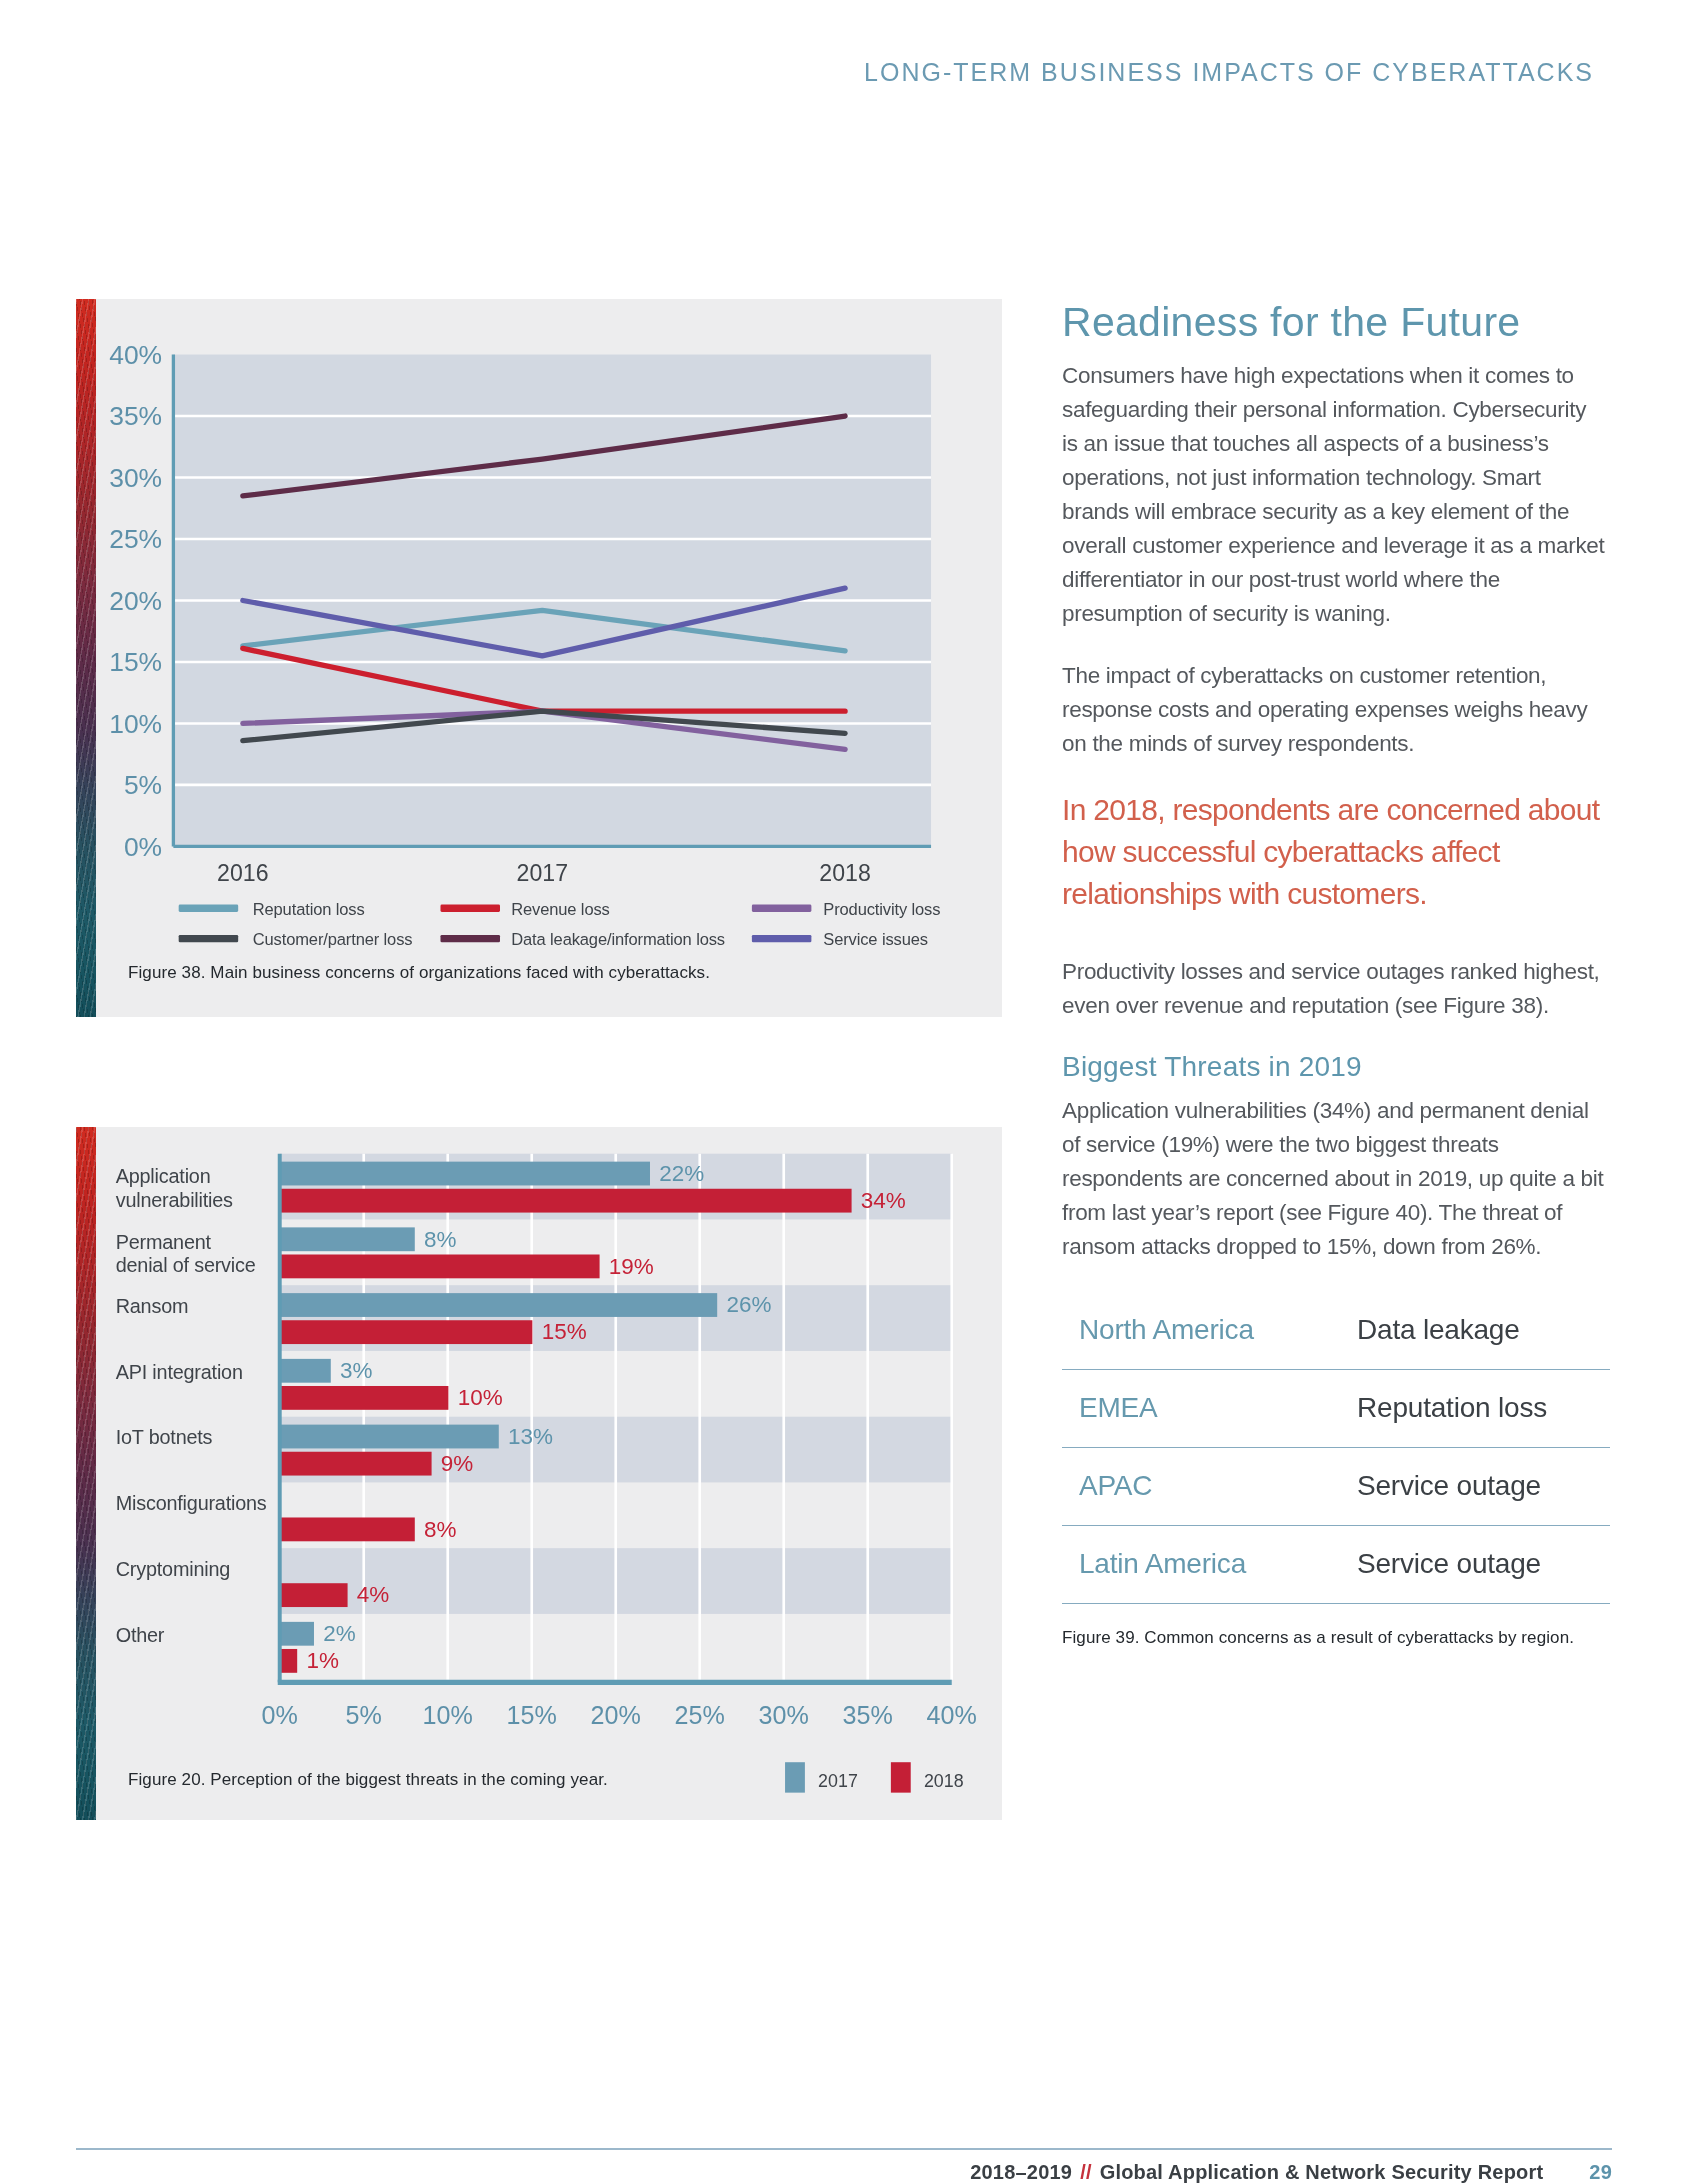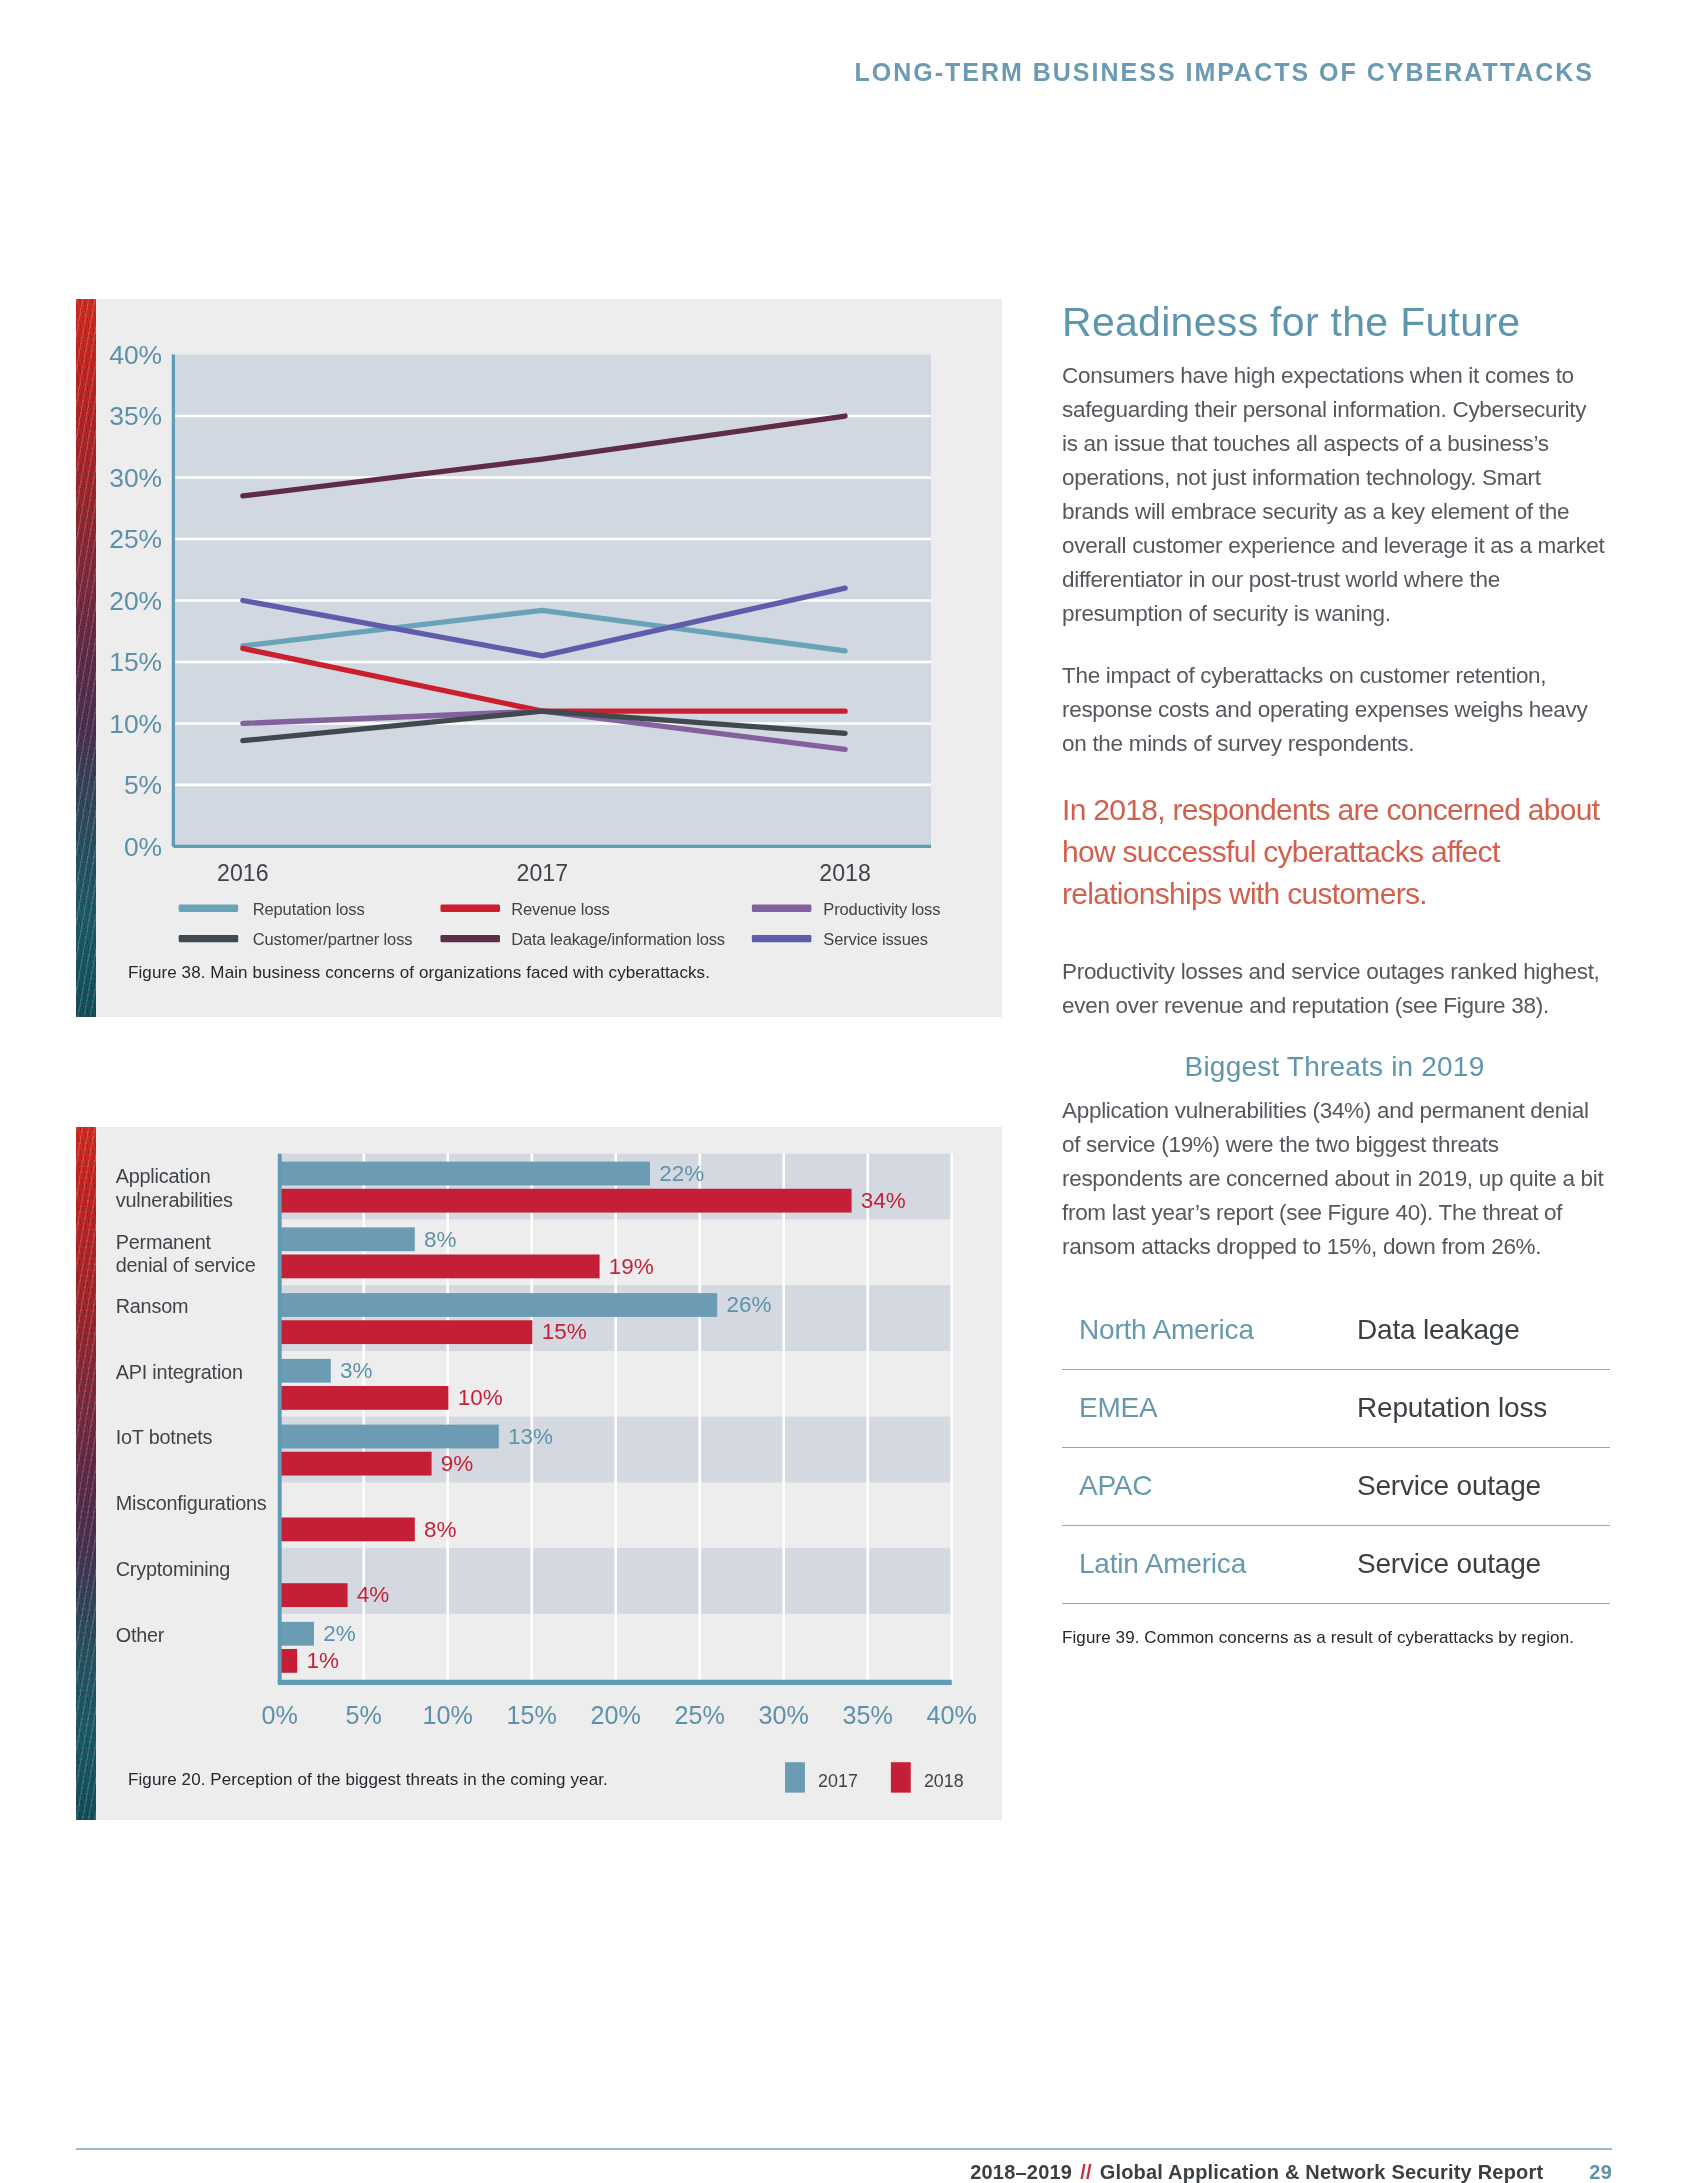--- a/index.html
+++ b/index.html
@@ -1,40 +1,40 @@
 <!DOCTYPE html>
 <html style="font-size:10.6px"><head>
 <meta charset="utf-8">
 <style>
   html,body{margin:0;padding:0;}
   body{font-family:"Liberation Sans","DejaVu Sans",sans-serif;background:#888;}
   .page{position:relative;width:1687px;height:2183px;background:#ffffff;overflow:hidden;margin:0 auto;}
 
   .header{position:absolute;top:58px;right:93px;font-size:25px;letter-spacing:2px;
-          color:#6b9ab2;font-weight:700;white-space:nowrap;}
+          color:#6b9ab2;font-weight:400;white-space:nowrap;}
 
   
   .figbox{position:absolute;left:76px;width:926px;background:#ededee;}
   .fig38{top:299px;height:718px;}
   .fig40{top:1127px;height:693px;}
   .figbox svg{position:absolute;left:0;top:0;}
   .strip{position:absolute;left:0;top:0;bottom:0;width:20px;z-index:2;
     background:
       repeating-linear-gradient(100deg, rgba(255,255,255,.16) 0 1.3px, rgba(255,255,255,0) 1.3px 6px),
       repeating-linear-gradient(80deg, rgba(0,0,0,.18) 0 0.7px, rgba(0,0,0,0) 0.7px 4px),
       linear-gradient(180deg,#d02b20 0%,#c02420 10%,#ad2527 20%,#93272f 30%,#7a2a3e 40%,
                       #5e2a47 50%,#49304f 60%,#354259 68%,#275160 76%,#1d5966 86%,#175460 94%,#134d59 100%);}
   .caption{position:absolute;font-size:17px;color:#24292e;letter-spacing:0.1px;z-index:3;}
   .fig38-caption{left:52px;top:664px;}
   .fig40-caption{left:52px;top:643px;}
 
   
   .rightcol{position:absolute;left:1062px;top:299px;width:545px;}
   .rightcol h1{margin:0 0 13.2px 0;font-size:41px;font-weight:400;color:#5e96ad;letter-spacing:0.3px;}
-  .rightcol h2{margin:18.5px 0 10.6px 0;font-size:28px;font-weight:400;color:#5e96ad;letter-spacing:0.2px;text-align:center;}
+  .rightcol h2{margin:18.5px 0 10.6px 0;font-size:28px;font-weight:400;color:#5e96ad;letter-spacing:0.2px;}
   .rightcol p{margin:0 0 28px 0;font-size:22.5px;line-height:34px;letter-spacing:-0.3px;color:#54585d;}
   .pullquote{margin:0 0 40px 0;font-size:30px;line-height:42px;letter-spacing:-0.7px;color:#d2604c;}
 
   .region-table{margin-top:13.2px;width:548px;}
   .region-row{display:flex;align-items:center;height:77px;border-bottom:1.3px solid #86abc0;}
   .region-name{width:278px;padding-left:17px;font-size:28px;color:#6699ae;letter-spacing:-0.2px;}
   .region-concern{font-size:28px;color:#3b4045;letter-spacing:-0.2px;}
   .fig39-caption{position:static;margin-top:24px;}
 
   

